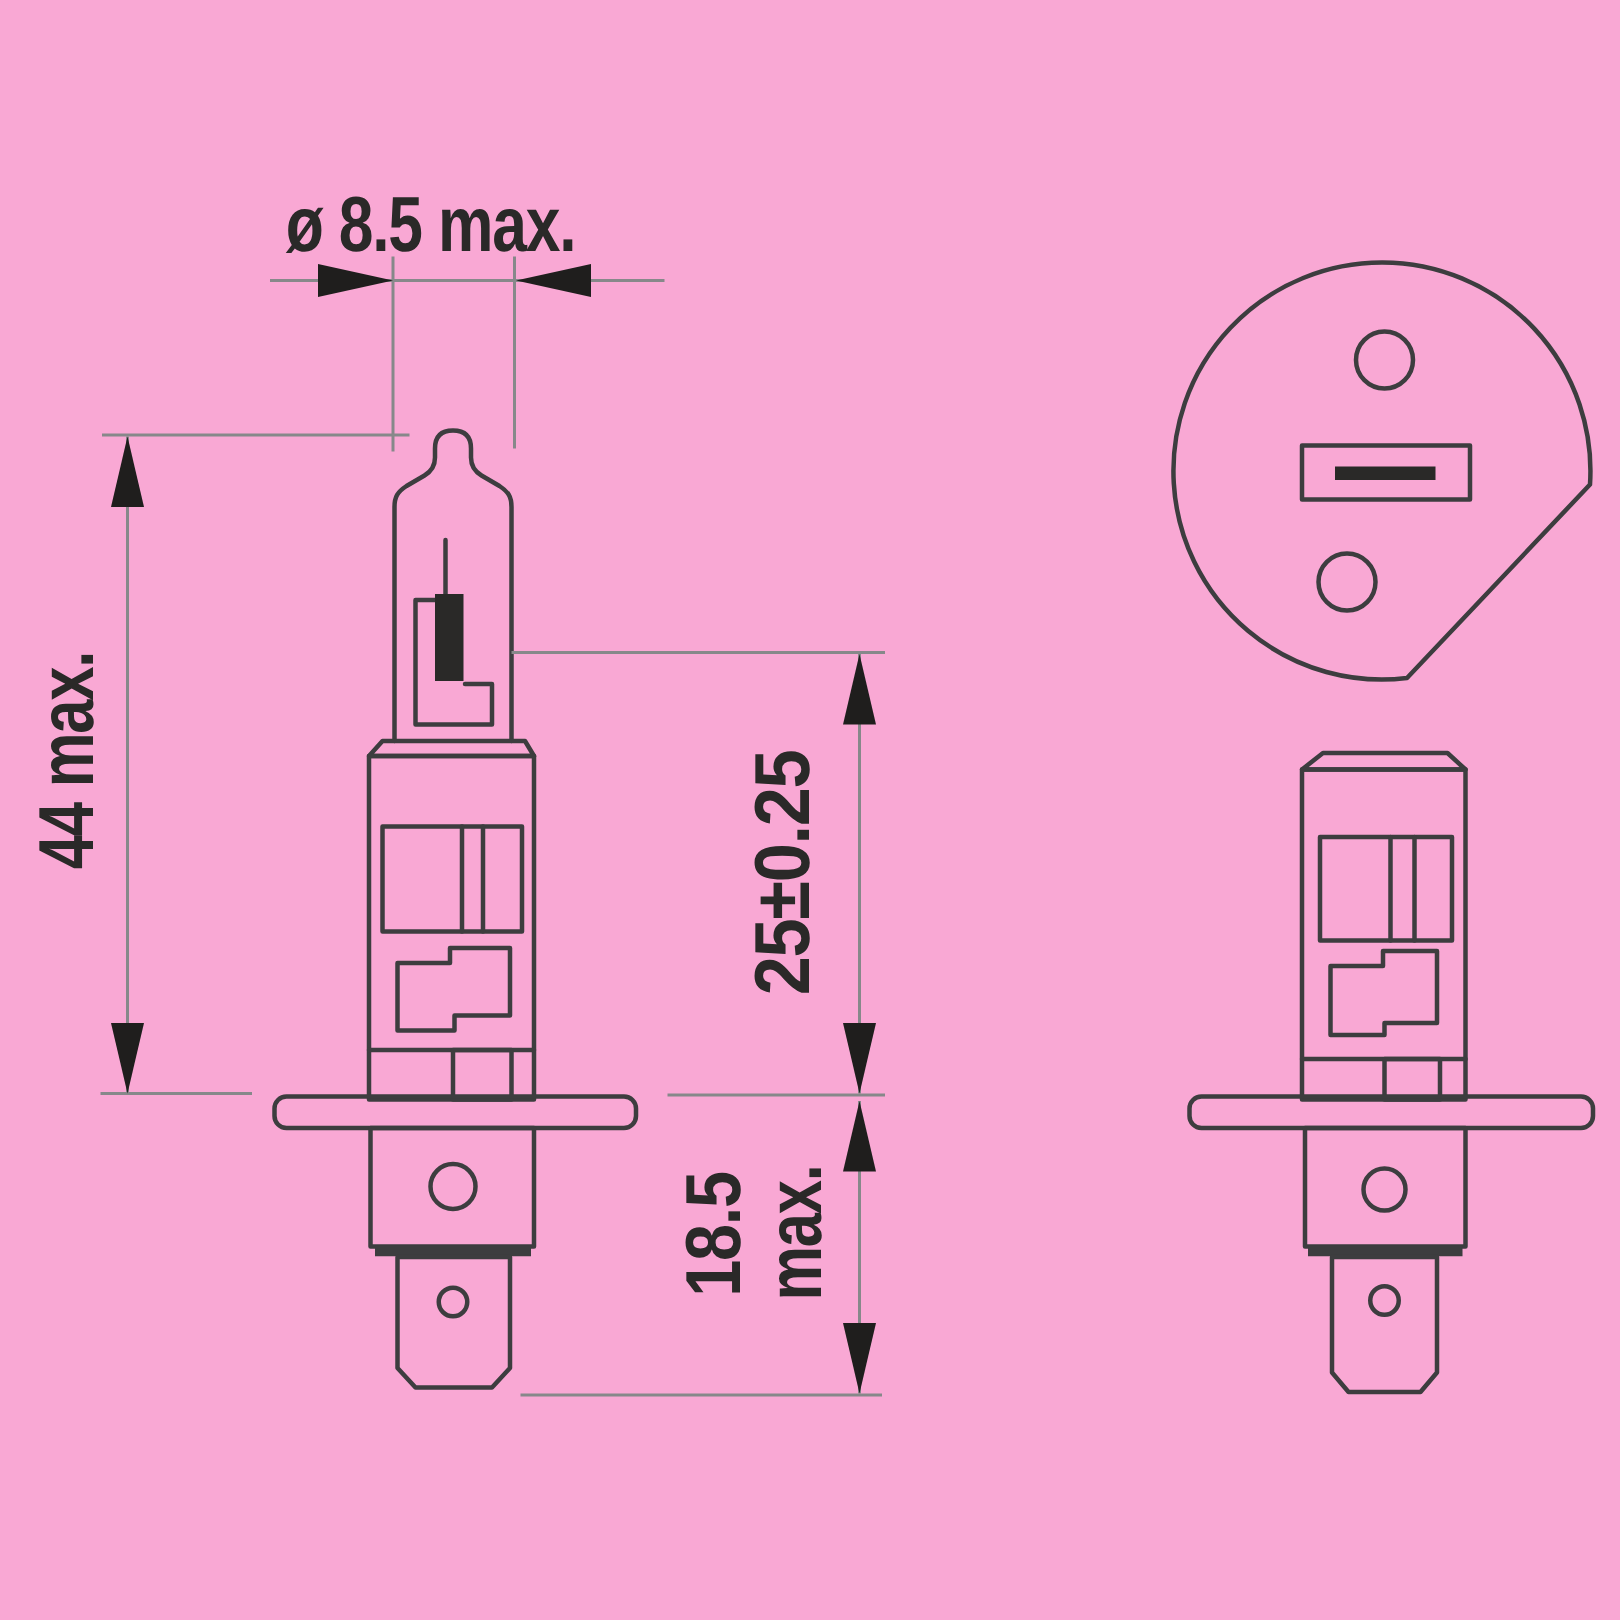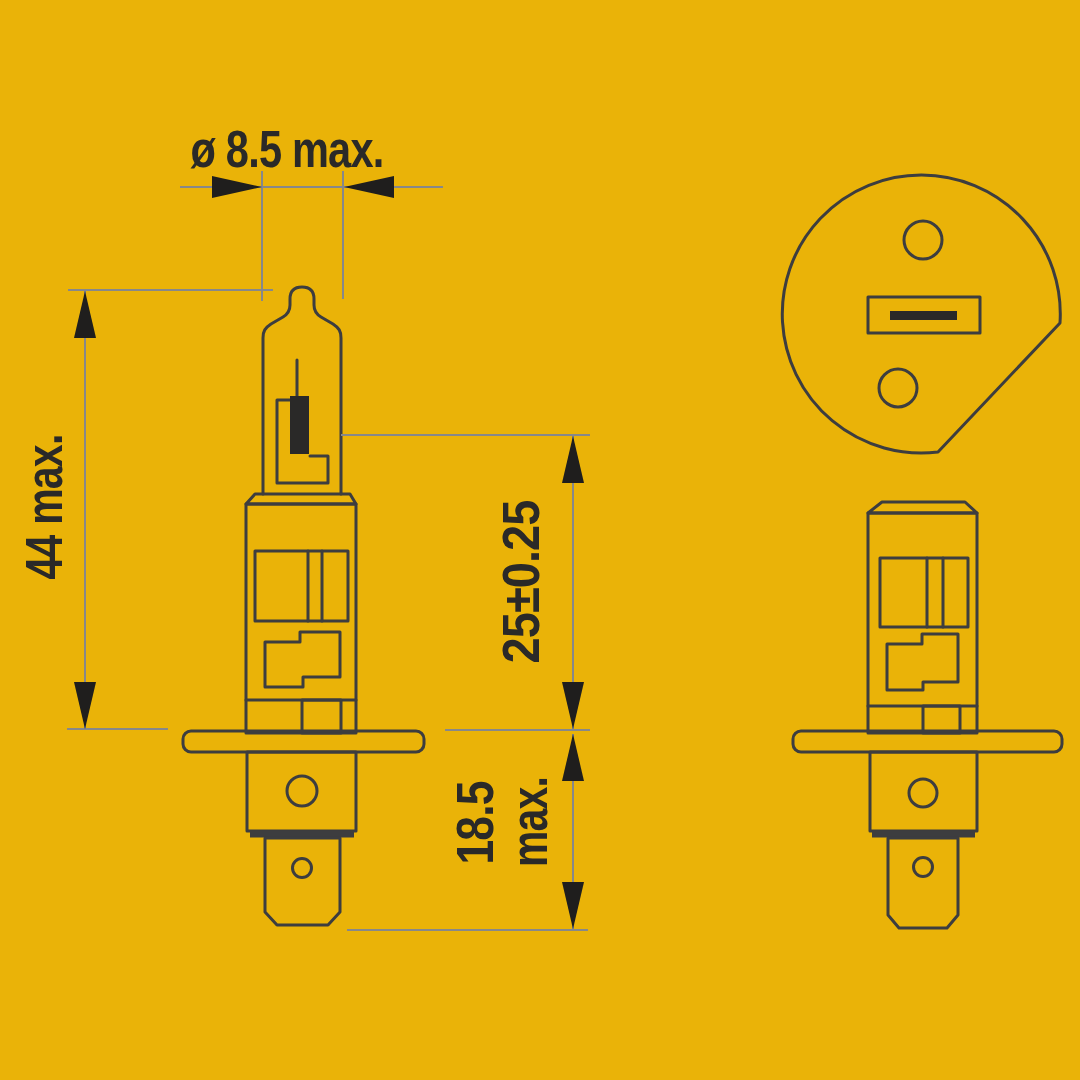--- a/index.html
+++ b/index.html
@@ -4,21 +4,21 @@
 <style>
   html, body {
     margin: 0;
     padding: 0;
     background: #ffffff;
   }
   .canvas {
     position: relative;
     width: 1080px;
     height: 1080px;
-    background: #eab308;
+    background: #f9a8d4;
     overflow: hidden;
   }
   svg { display: block; }
   .obj {
     fill: none;
     stroke: #3d3d3f;
     stroke-width: 3;
     stroke-linejoin: round;
     stroke-linecap: round;
   }

